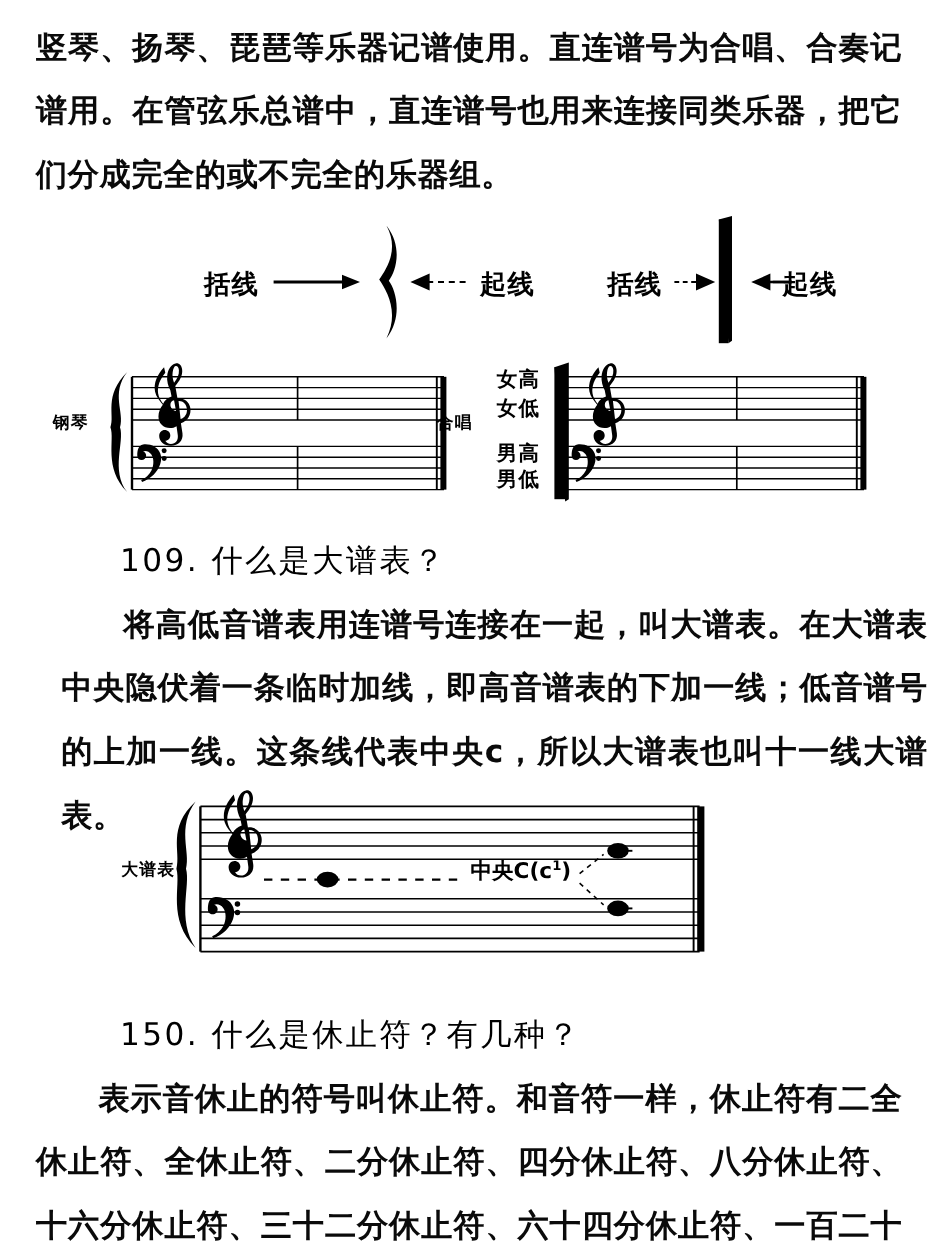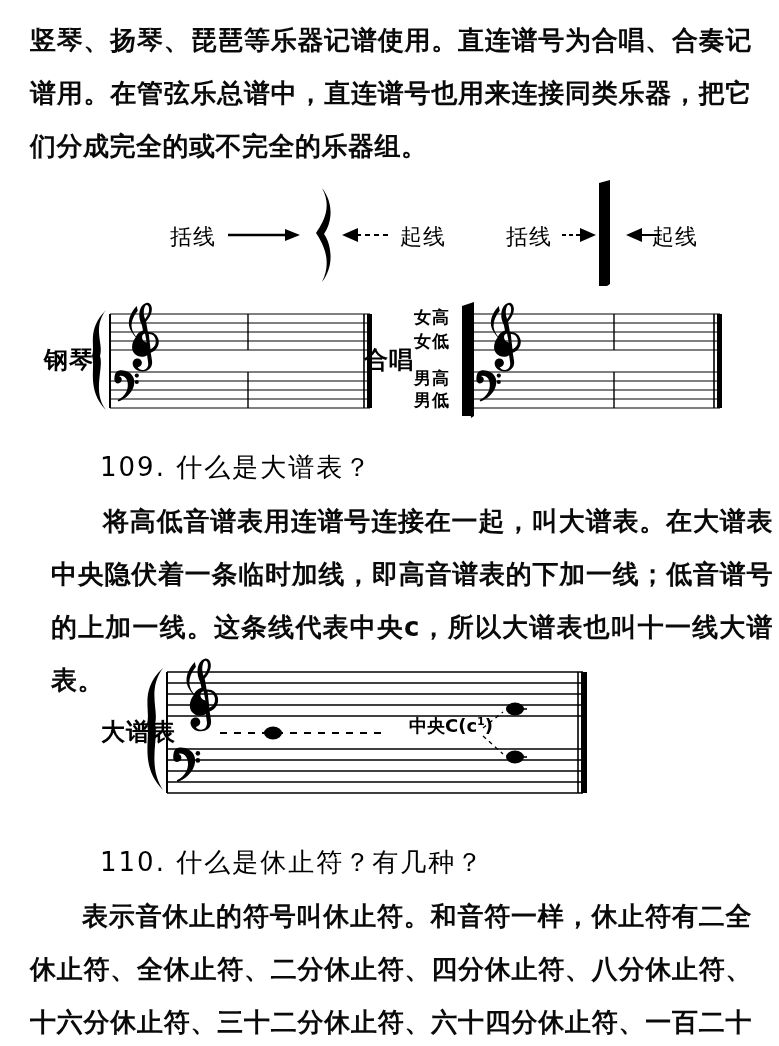--- a/index.html
+++ b/index.html
@@ -47,43 +47,42 @@
     letter-spacing: 2px;
     color: #000;
   }
 
   
   .diagram { position: absolute; }
 
   .arrow-label {
     position: absolute;
     font-size: 22px;
-    font-weight: 400;
+    font-weight: 700;
     letter-spacing: 1px;
     white-space: nowrap;
   }
 
   .staff-label {
     position: absolute;
-    font-size: 24px;
+    font-size: 14px;
     font-weight: 700;
     white-space: nowrap;
     letter-spacing: 1px;
   }
   .staff-label.small {
     font-size: 17px;
     line-height: 19px;
   }
 
   .annot {
     position: absolute;
     font-size: 18px;
     font-weight: 700;
     white-space: nowrap;
-    margin-left: 17px;
   }
   .annot sup { font-size: 11px; }
 
   
   .watermark {
     position: absolute;
     right: 8px;
     bottom: 4px;
     width: 190px;
     height: 58px;
@@ -350,18 +349,18 @@
                  C 230 760 140 810 60 840 L 40 800 C 130 760 210 690 255 600
                  C 310 490 310 350 250 265 C 205 200 130 180 80 205
                  C 120 215 145 250 145 290 C 145 345 102 385 50 385
                  C 0 385 -40 345 -40 293 C -40 180 -20 80 80 60 Z"></path>
         <circle cx="520" cy="190" r="52"></circle>
         <circle cx="520" cy="350" r="52"></circle>
       </g>
     </svg>
   </div>
 
-  <div class="heading" style="top:845px;">110. 什么是休止符？有几种？</div>
+  <div class="heading" style="top:845px;">150. 什么是休止符？有几种？</div>
 
   <div class="para indent" style="top:890px;">表示音休止的符号叫休止符。和音符一样，休止符有二全休止符、全休止符、二分休止符、四分休止符、八分休止符、十六分休止符、三十二分休止符、六十四分休止符、一百二十八分休止符等。</div>
 
 
 </div>
 
 </body></html>

